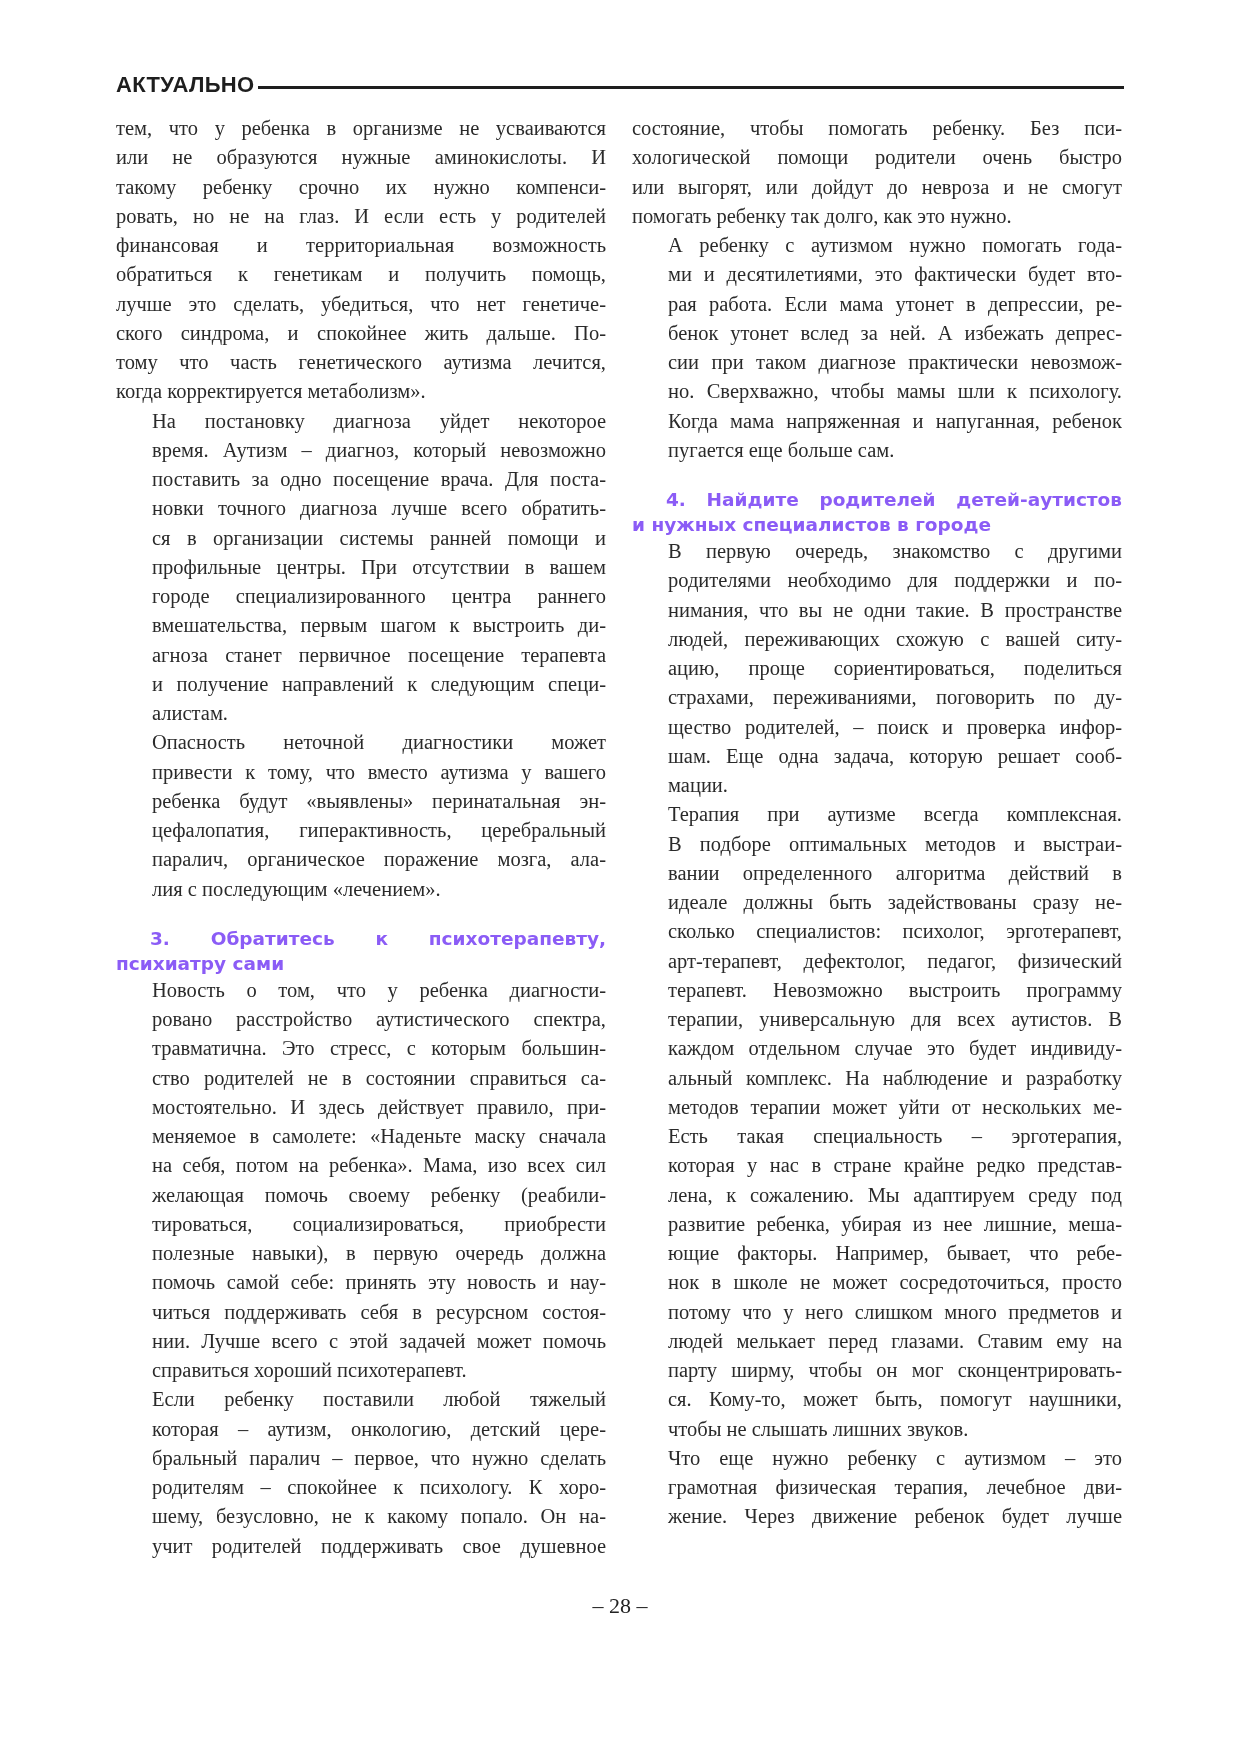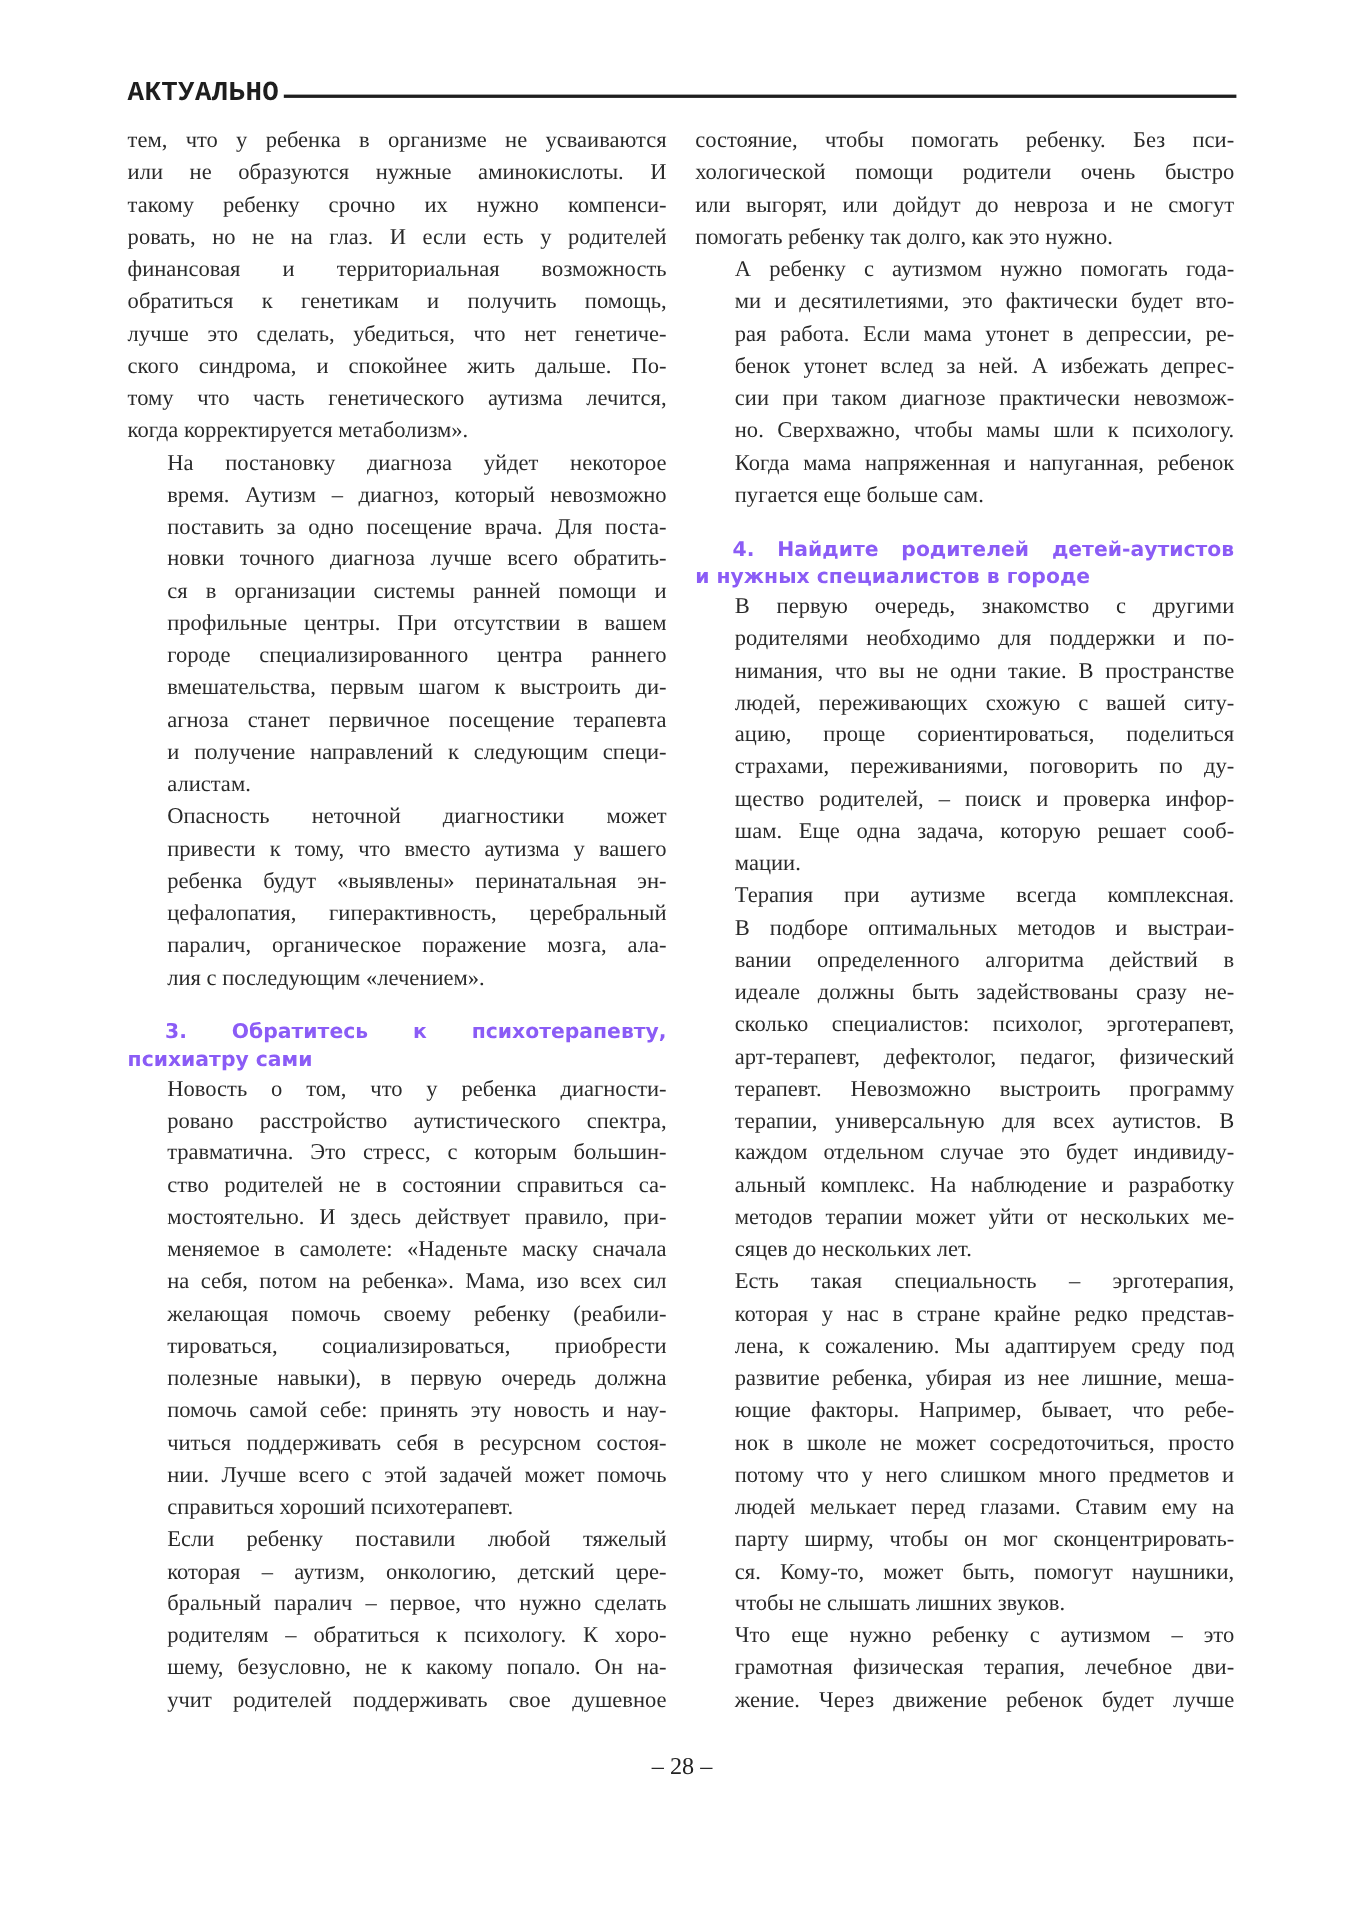--- a/index.html
+++ b/index.html
@@ -1,19 +1,19 @@
 <!DOCTYPE html>
 <html><head>
 <meta charset="utf-8">
 <style>
   html, body { margin: 0; padding: 0; background: #ffffff; }
   body { width: 1240px; height: 1754px; position: relative; overflow: hidden; color: #262626; }
   .page { position: absolute; left: 0; top: 0; width: 1240px; height: 1754px; background: #fff; }
   .header { position: absolute; left: 116px; top: 70px; width: 1008px; height: 30px; }
-  .header-title { position: absolute; left: 0; top: 0; font-family: Liberation Mono, monospace; font-weight: bold; font-size: 25px; letter-spacing: 0.3px; color: #1e1e1e; line-height: 30px; }
+  .header-title { position: absolute; left: 0; top: 0; font-family: Liberation Sans, sans-serif; font-weight: bold; font-size: 22px; letter-spacing: 0.3px; color: #1e1e1e; line-height: 30px; }
   .header-rule { position: absolute; left: 142px; right: 0; top: 16px; height: 3px; background: #1e1e1e; }
   .col { position: absolute; top: 114px; width: 490px; font-family: "Liberation Serif", serif; font-size: 20.5px; line-height: 29.25px; color: #2a2a2a; }
   .col-left { left: 116px; }
   .col-right { left: 632px; }
   .para { margin: 0; text-align: justify; text-align-last: auto; }
   .para.indent { text-indent: 36px; }
   .line { display: block; text-align: justify; text-align-last: justify; white-space: nowrap; overflow: visible; height: 29.25px; }
   .line.last { text-align-last: left; }
   .heading { margin: 22px 0 0 0; font-family: "DejaVu Sans", sans-serif; font-weight: bold; font-size: 18.5px; line-height: 25px; color: #8b5cf6; }
   .heading .line { height: 25px; }
@@ -81,21 +81,21 @@
         <span class="line">полезные навыки), в первую очередь должна</span>
         <span class="line">помочь самой себе: принять эту новость и нау-</span>
         <span class="line">читься поддерживать себя в ресурсном состоя-</span>
         <span class="line">нии. Лучше всего с этой задачей может помочь</span>
         <span class="line last">справиться хороший психотерапевт.</span>
       </div>
     <div class="para indent">
         <span class="line" style="text-indent: 36px;">Если ребенку поставили любой тяжелый</span>
         <span class="line">которая – аутизм, онкологию, детский цере-</span>
         <span class="line">бральный паралич – первое, что нужно сделать</span>
-        <span class="line">родителям – обратиться к психологу. К хоро-</span>
+        <span class="line">родителям – спокойнее к психологу. К хоро-</span>
         <span class="line">шему, безусловно, не к какому попало. Он на-</span>
         <span class="line">учит родителей поддерживать свое душевное</span>
       </div>
   </div>
 
   <div class="col col-right">
     <div class="para">
         <span class="line">состояние, чтобы помогать ребенку. Без пси-</span>
         <span class="line">хологической помощи родители очень быстро</span>
         <span class="line">или выгорят, или дойдут до невроза и не смогут</span>
@@ -131,21 +131,20 @@
         <span class="line">В подборе оптимальных методов и выстраи-</span>
         <span class="line">вании определенного алгоритма действий в</span>
         <span class="line">идеале должны быть задействованы сразу не-</span>
         <span class="line">сколько специалистов: психолог, эрготерапевт,</span>
         <span class="line">арт-терапевт, дефектолог, педагог, физический</span>
         <span class="line">терапевт. Невозможно выстроить программу</span>
         <span class="line">терапии, универсальную для всех аутистов. В</span>
         <span class="line">каждом отдельном случае это будет индивиду-</span>
         <span class="line">альный комплекс. На наблюдение и разработку</span>
         <span class="line">методов терапии может уйти от нескольких ме-</span>
-        <span class="line last">сяцев до нескольких лет.</span>
       </div>
     <div class="para indent">
         <span class="line" style="text-indent: 36px;">Есть такая специальность – эрготерапия,</span>
         <span class="line">которая у нас в стране крайне редко представ-</span>
         <span class="line">лена, к сожалению. Мы адаптируем среду под</span>
         <span class="line">развитие ребенка, убирая из нее лишние, меша-</span>
         <span class="line">ющие факторы. Например, бывает, что ребе-</span>
         <span class="line">нок в школе не может сосредоточиться, просто</span>
         <span class="line">потому что у него слишком много предметов и</span>
         <span class="line">людей мелькает перед глазами. Ставим ему на</span>

